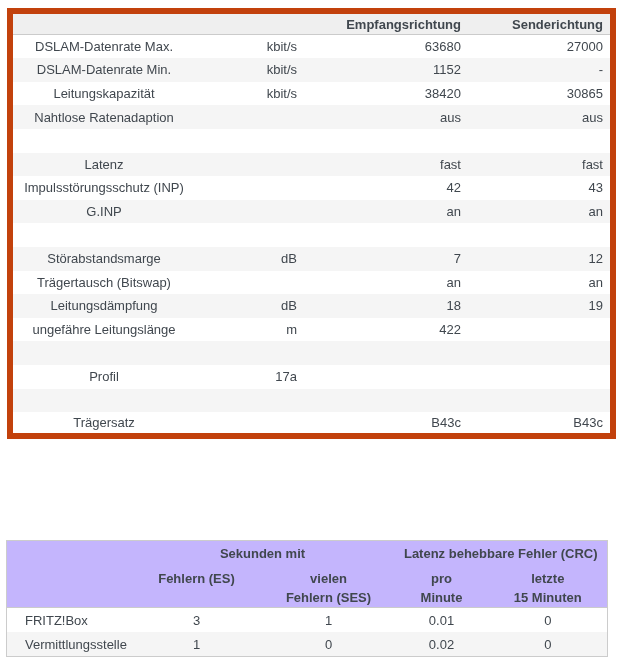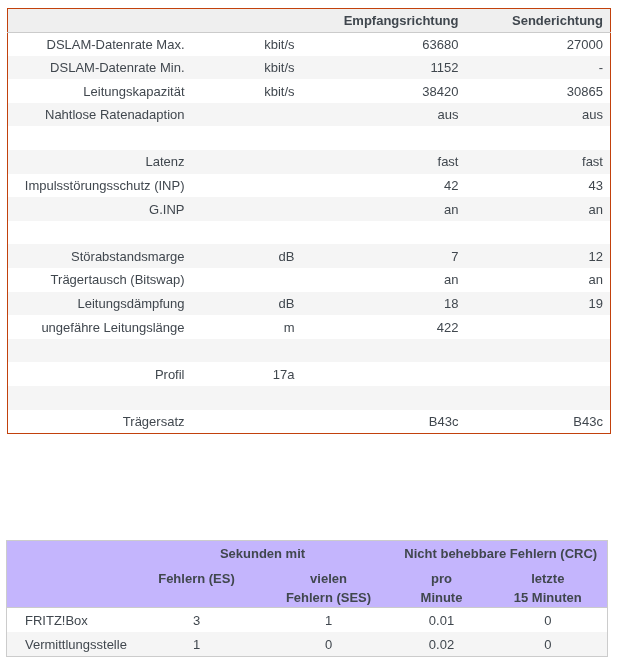--- a/index.html
+++ b/index.html
@@ -5,28 +5,28 @@
   html,body{margin:0;padding:0;}
   body{
     width:618px;height:662px;background:#ffffff;
     font-family:"Liberation Sans","DejaVu Sans",sans-serif;
     color:#40474e;font-size:13px;position:relative;overflow:hidden;
   }
   table{border-collapse:collapse;table-layout:fixed;position:absolute;background:#ffffff;}
   table, th, td{box-sizing:border-box;}
 
   
-  .dsl-table{left:7px;top:8px;width:603px;border:1px solid #c2410c;}
+  .dsl-table{left:7px;top:8px;width:603px;border:6px solid #c2410c;}
   .dsl-table th, .dsl-table td{
     height:23.6px;padding:0;vertical-align:middle;
     white-space:nowrap;overflow:hidden;font-weight:normal;
   }
   .dsl-table thead th{background:#efefef;font-weight:bold;border-bottom:1px solid #cbcbcb;}
   .dsl-table tbody tr:nth-child(even) td{background:#f5f5f5;}
-  .dsl-table .c-label{padding-left:8px;text-align:right;}
+  .dsl-table .c-label{padding-left:8px;text-align:center;}
   .dsl-table .c-unit{padding-left:6px;text-align:right;}
   .dsl-table .c-num{text-align:right;padding-right:7px;}
 
   
   .err-table{left:6px;top:540px;width:601px;border:1px solid #cccccc;}
   .err-table th, .err-table td{padding:0;white-space:nowrap;overflow:hidden;}
   .err-table thead th{background:#c4b5fd;font-weight:bold;text-align:center;}
   .err-table thead tr.group-row th{height:25px;vertical-align:middle;}
   .err-table thead tr.sub-row th{
     height:42px;vertical-align:top;padding-top:3px;line-height:19px;
@@ -166,21 +166,21 @@
       <col style="width:124px">
       <col style="width:132px">
       <col style="width:132px">
       <col style="width:94px">
       <col style="width:119px">
     </colgroup>
   <thead>
     <tr class="group-row">
       <th></th>
       <th colspan="2">Sekunden mit</th>
-      <th colspan="2">Nicht behebbare Fehlern (CRC)</th>
+      <th colspan="2">Latenz behebbare Fehler (CRC)</th>
     </tr>
     <tr class="sub-row">
       <th></th>
       <th>
           <span>Fehlern (ES)</span>
         </th>
       <th>
           <span>vielen</span>
           <span>Fehlern (SES)</span>
         </th>

